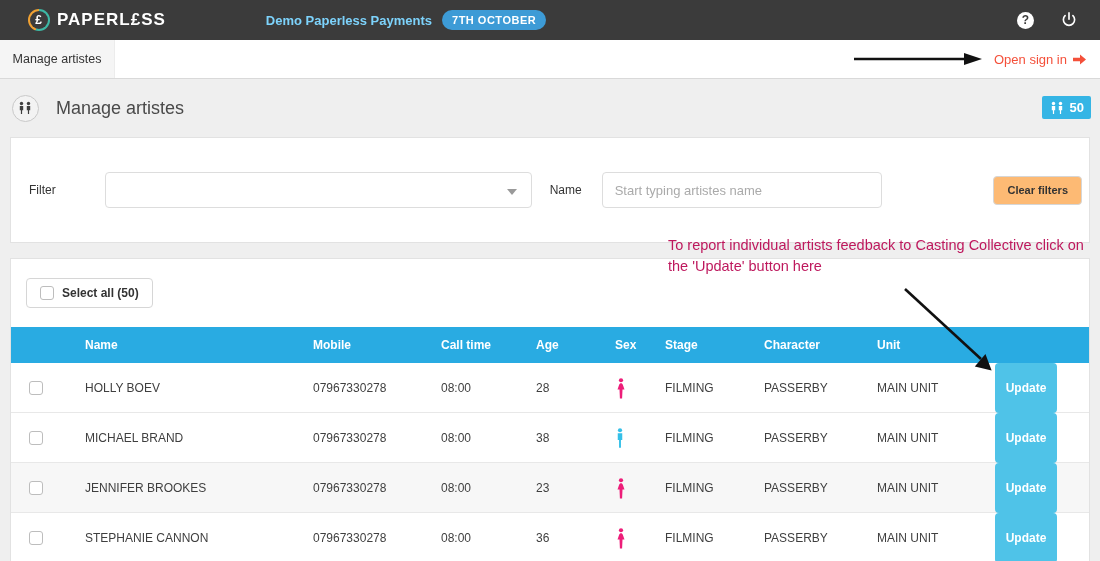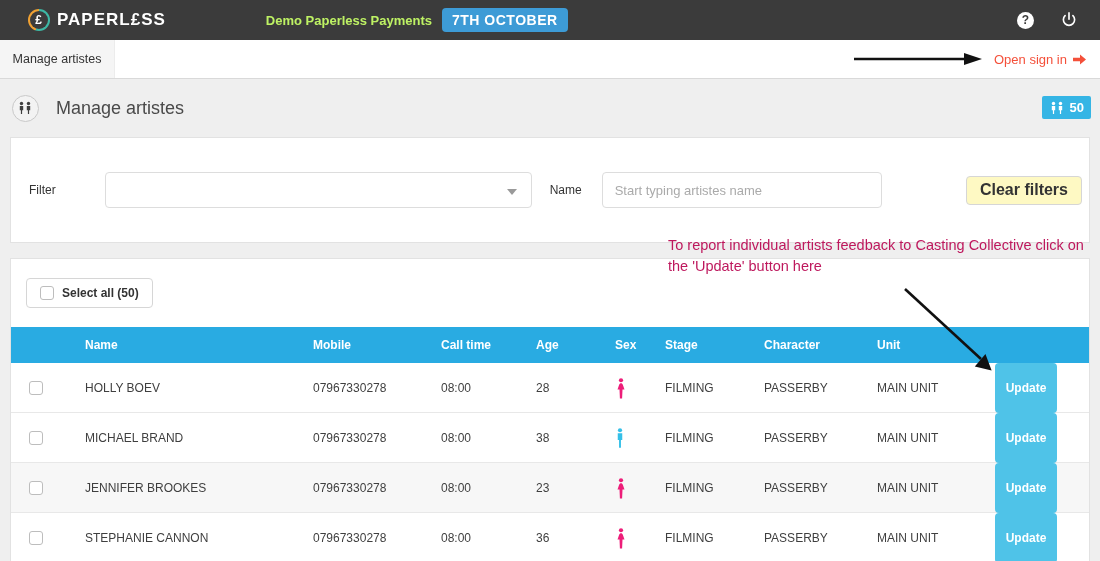--- a/index.html
+++ b/index.html
@@ -7,23 +7,23 @@
   body { font-family:"Liberation Sans","DejaVu Sans",sans-serif; background:#efefef; }
   .app { position:relative; width:1100px; height:561px; overflow:hidden; background:#efefef; }
 
   
   .topbar { height:40px; background:#3b3b3b; display:flex; align-items:center; padding:0 22px 0 28px; }
   .logo { display:flex; align-items:center; gap:7px; color:#fff; font-size:17px; font-weight:bold; letter-spacing:1px; }
   .logo-ring { width:22px; height:22px; border-radius:50%; padding:2px;
     background:conic-gradient(from 200deg,#f0a132 0 45%,#3db8a5 45% 100%); display:flex; }
   .logo-inner { flex:1; border-radius:50%; background:#3b3b3b; color:#fff; font-size:12px; font-weight:bold;
     display:flex; align-items:center; justify-content:center; }
-  .topbar-title { color:#bef264; font-size:13px; font-weight:bold; margin-left:62px;padding-left:38px; }
-  .date-badge { background:#3d9bd6; color:#fff; font-size:14px; font-weight:bold; letter-spacing:.5px;
-    border-radius:4px; padding:4px 10px; margin-left:10px; }
+  .topbar-title { color:#7dd3fc; font-size:13px; font-weight:bold; margin-left:62px;padding-left:38px; }
+  .date-badge { background:#3d9bd6; color:#fff; font-size:11px; font-weight:bold; letter-spacing:.5px;
+    border-radius:10px; padding:4px 10px; margin-left:10px; }
   .topbar-icons { margin-left:auto; display:flex; align-items:center; gap:26px; }
   .help-icon { width:17px; height:17px; border-radius:50%; background:#fff; color:#3b3b3b; font-size:12px;
     font-weight:bold; display:flex; align-items:center; justify-content:center; cursor:pointer; }
 
   
   .subnav { height:39px; background:#fff; border-bottom:1px solid #d9d9d9; display:flex; align-items:stretch; }
   .tab { width:115px; background:#f5f5f5; border-right:1px solid #ececec; display:flex; align-items:center;
     justify-content:center; font-size:12.5px; color:#333; cursor:pointer; }
   .subnav-right { margin-left:auto; display:flex; align-items:center; padding-right:14px; gap:10px; }
   .hint-text { font-size:14.5px; color:#111; }
@@ -43,22 +43,22 @@
   .lbl { font-size:12px; color:#333; }
   .filter-lbl { margin-left:18px; }
   .select { width:427px; height:36px; border:1px solid #ddd; border-radius:4px; margin-left:49px; position:relative;
     background:#fff; cursor:pointer; }
   .select .chev { position:absolute; right:14px; top:16px; width:0; height:0;
     border-left:5px solid transparent; border-right:5px solid transparent; border-top:6px solid #9a9a9a; }
   .name-lbl { margin-left:18px; }
   .name-input { width:280px; height:36px; border:1px solid #ddd; border-radius:4px; margin-left:20px;
     font-size:13px; color:#333; padding:0 12px; font-family:inherit; }
   .name-input::placeholder { color:#aaa; }
-  .clear-btn { margin-left:auto; margin-right:7px; height:29px; padding:0 13px; background:#fef9c3;
-    border:1px solid #d6d6d6; border-radius:4px; font-size:16px; font-weight:bold; color:#333;
+  .clear-btn { margin-left:auto; margin-right:7px; height:29px; padding:0 13px; background:#fdba74;
+    border:1px solid #d6d6d6; border-radius:4px; font-size:11px; font-weight:bold; color:#333;
     font-family:inherit; cursor:pointer; }
 
   
   .table-card { margin-top:15px; height:303px; position:relative; }
   .selectall-btn { position:absolute; left:15px; top:19px; height:30px; padding:0 13px; background:#fff;
     border:1px solid #d6d6d6; border-radius:4px; display:flex; align-items:center; gap:8px; cursor:pointer; }
   .selectall-btn span.lbl { font-weight:bold; }
   .checkbox { width:14px; height:14px; border:1.5px solid #bdbdbd; border-radius:3px; background:#fff; display:inline-block; cursor:pointer; }
 
   .grid-row { display:grid; grid-template-columns:50px 228px 128px 95px 63px 66px 99px 113px 110px 1fr; align-items:center; }

